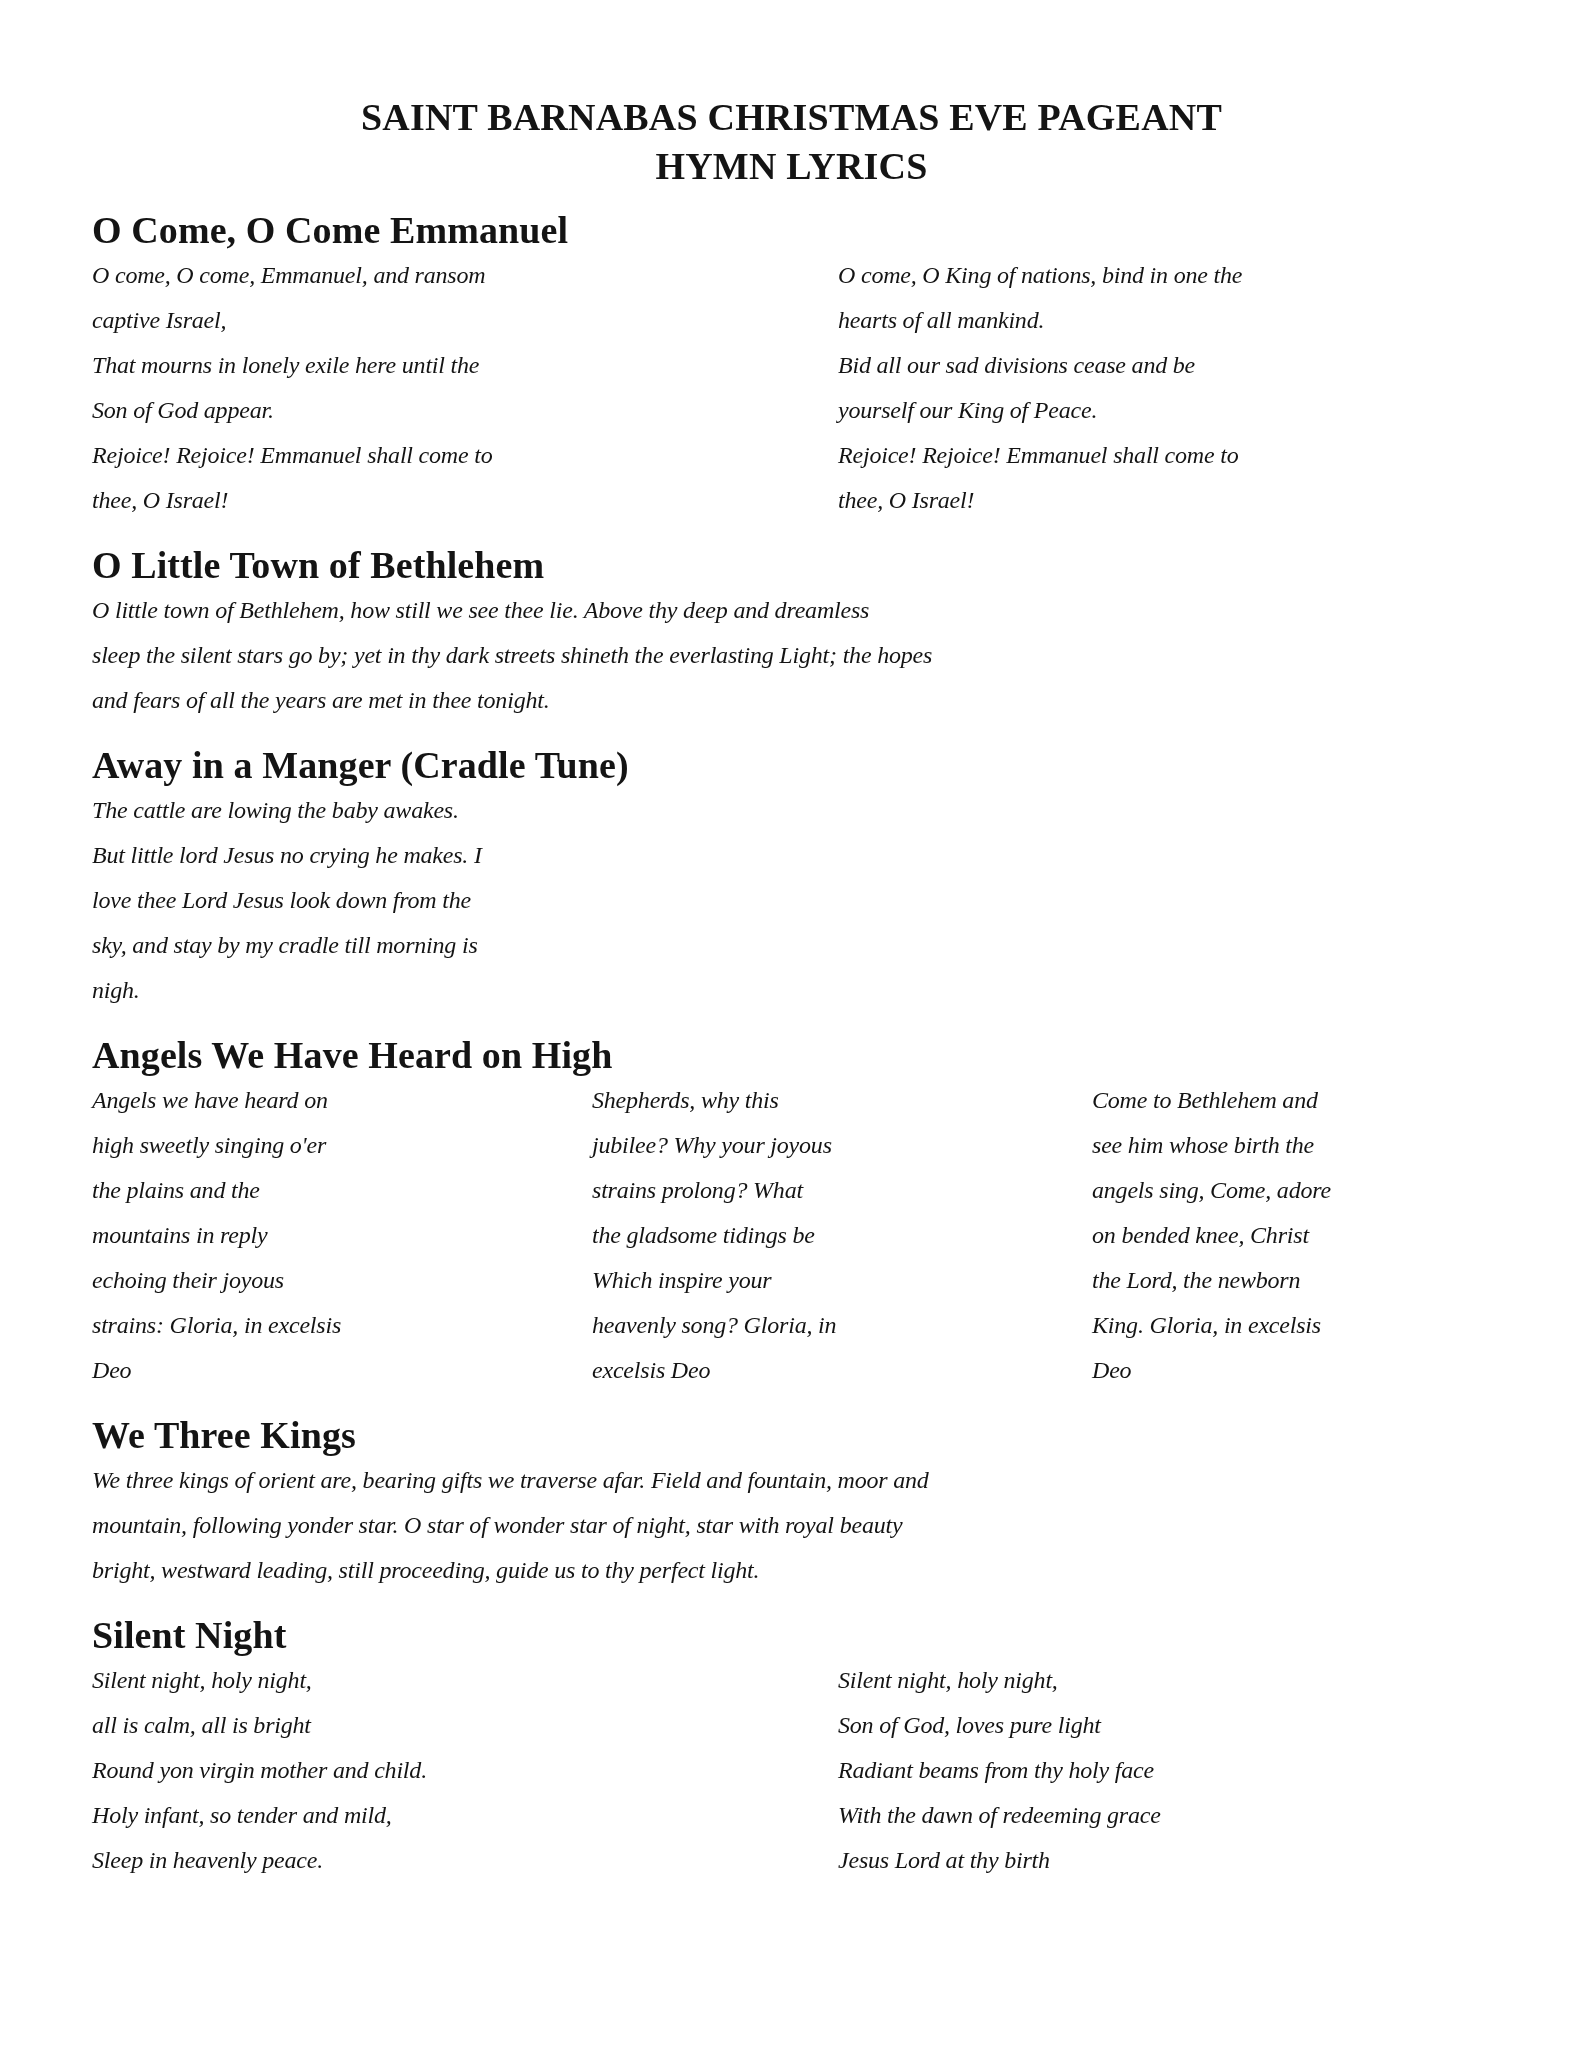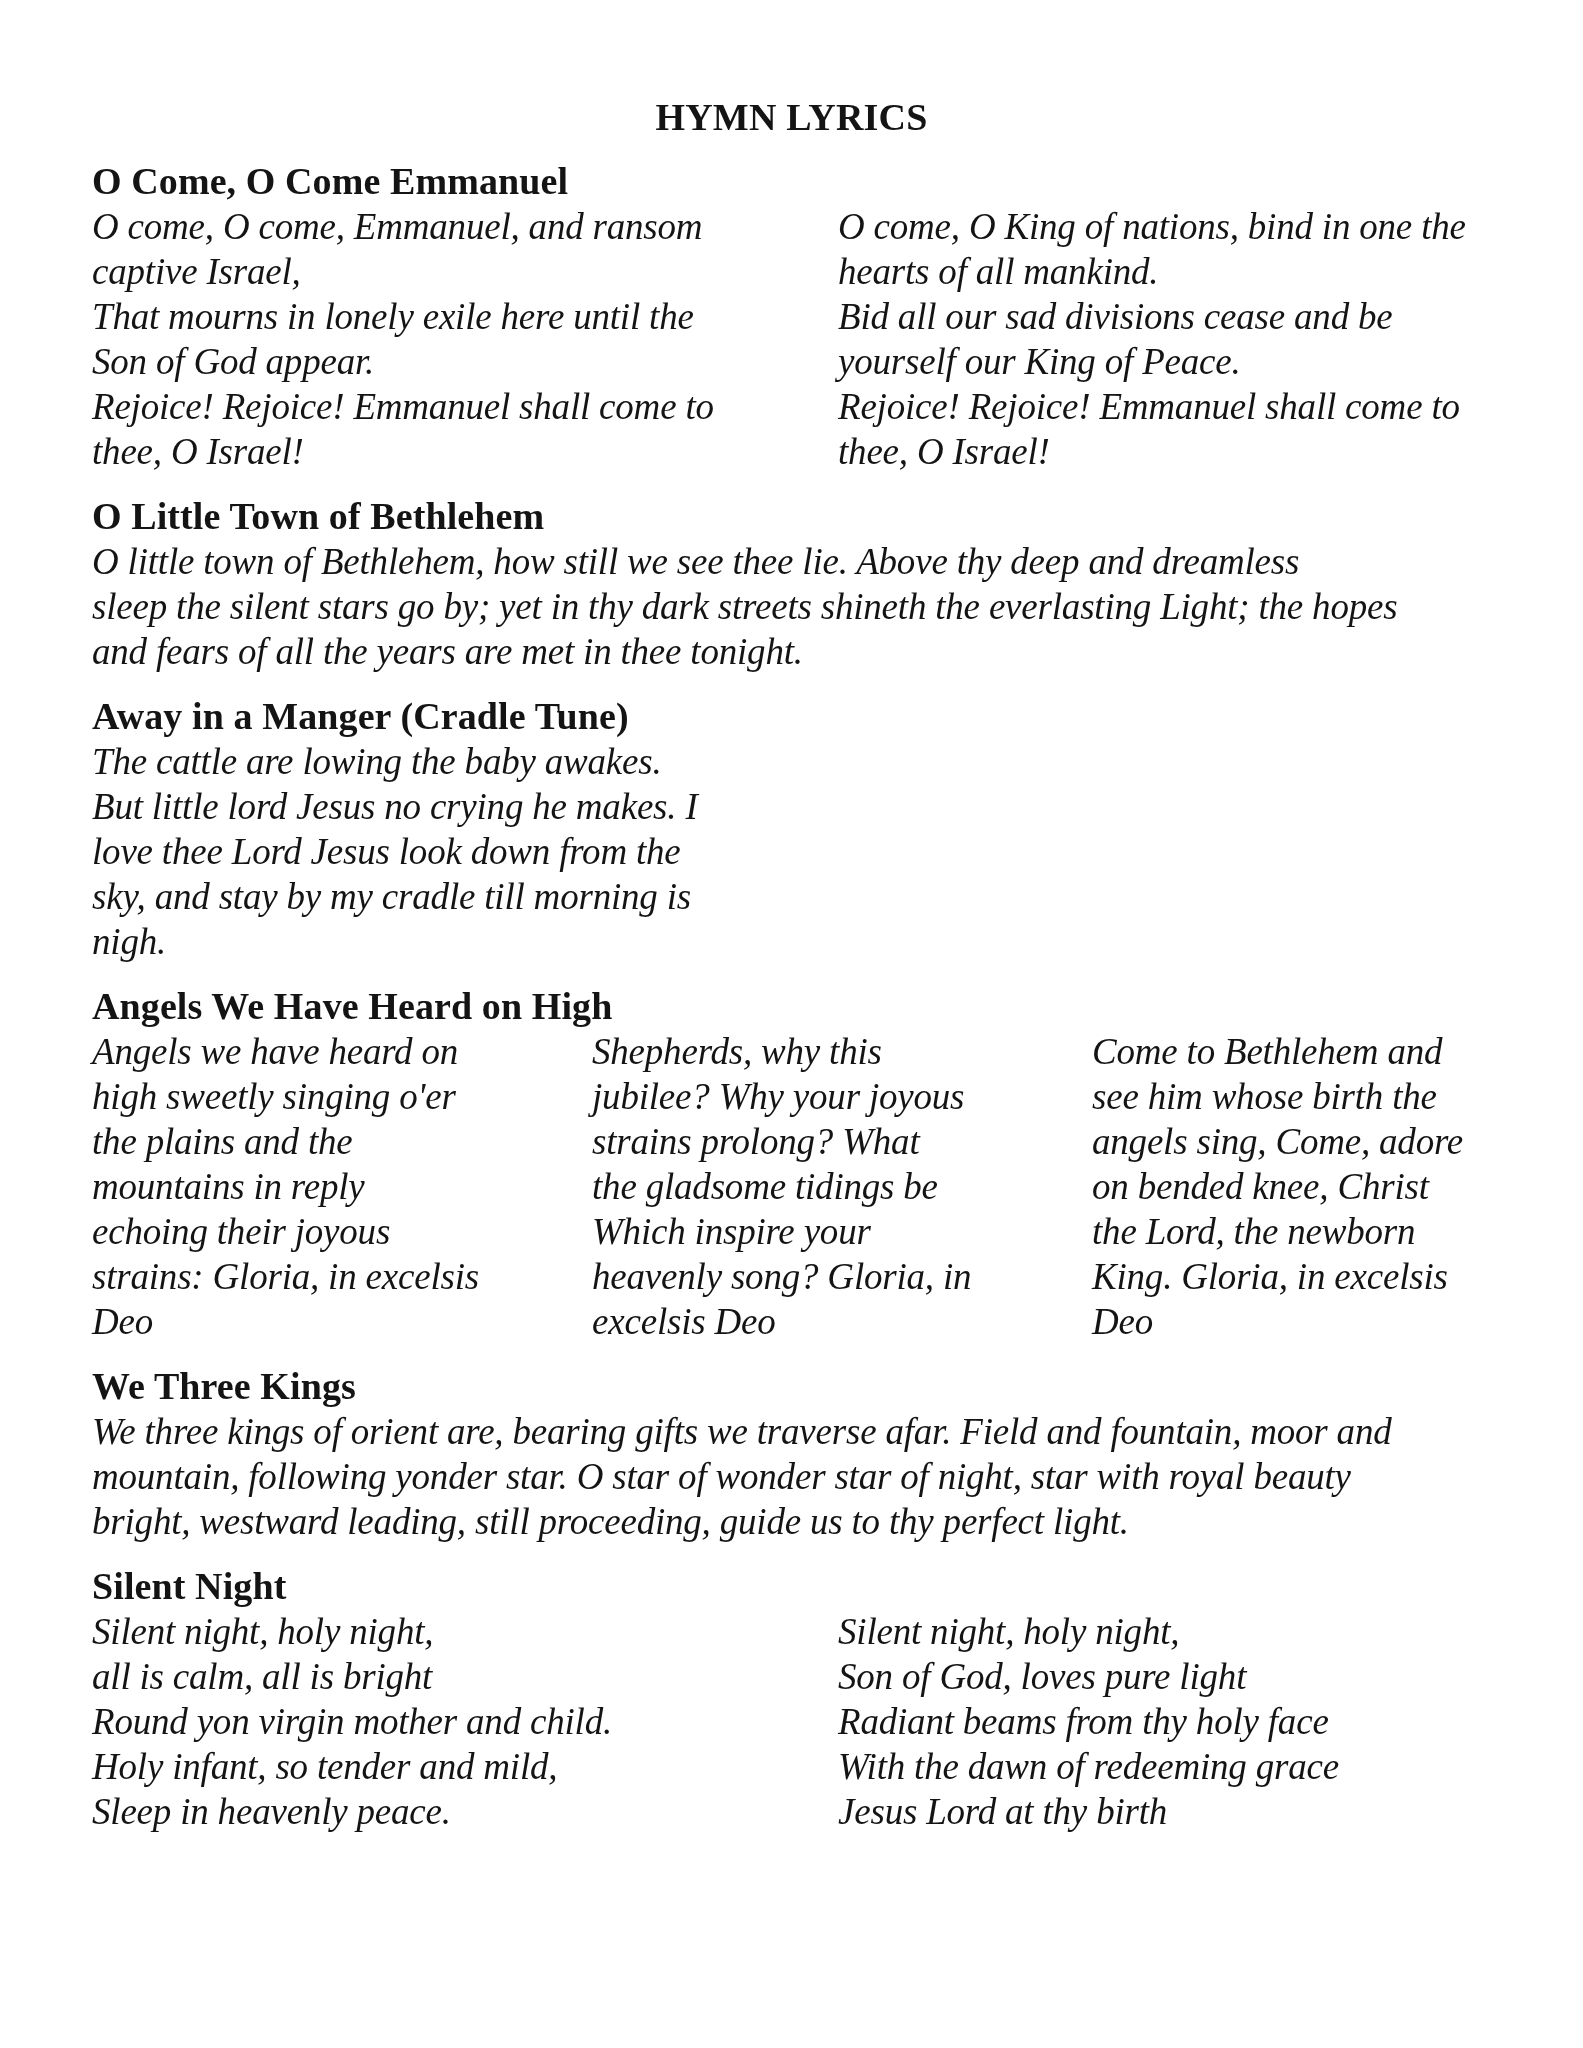--- a/index.html
+++ b/index.html
@@ -36,21 +36,21 @@
   }
   .hymn-title {
     margin: 0;
     font-size: 38px;
     line-height: 46px;
     font-weight: bold;
     letter-spacing: 0.1px;
   }
   .verse {
     font-style: italic;
-    font-size: 37px;
+    font-size: 24px;
     line-height: 45px;
     letter-spacing: -0.2px;
     white-space: pre;
   }
   .cols-2 {
     display: grid;
     grid-template-columns: 650px 1fr;
     column-gap: 96px;
   }
   .cols-3 {
@@ -61,20 +61,21 @@
   .cols-1 {
     display: block;
   }
 </style>
 </head>
 <body>
 
 <div class="page">
 
   <header class="title-block">
+    <div class="doc-title">SAINT BARNABAS CHRISTMAS EVE PAGEANT</div>
     <div class="doc-subtitle">HYMN LYRICS</div>
   </header>
 
   <section class="hymn first">
     <h2 class="hymn-title">O Come, O Come Emmanuel</h2>
     <div class="cols-2">
       <div class="verse">O come, O come, Emmanuel, and ransom
 captive Israel,
 That mourns in lonely exile here until the
 Son of God appear.

